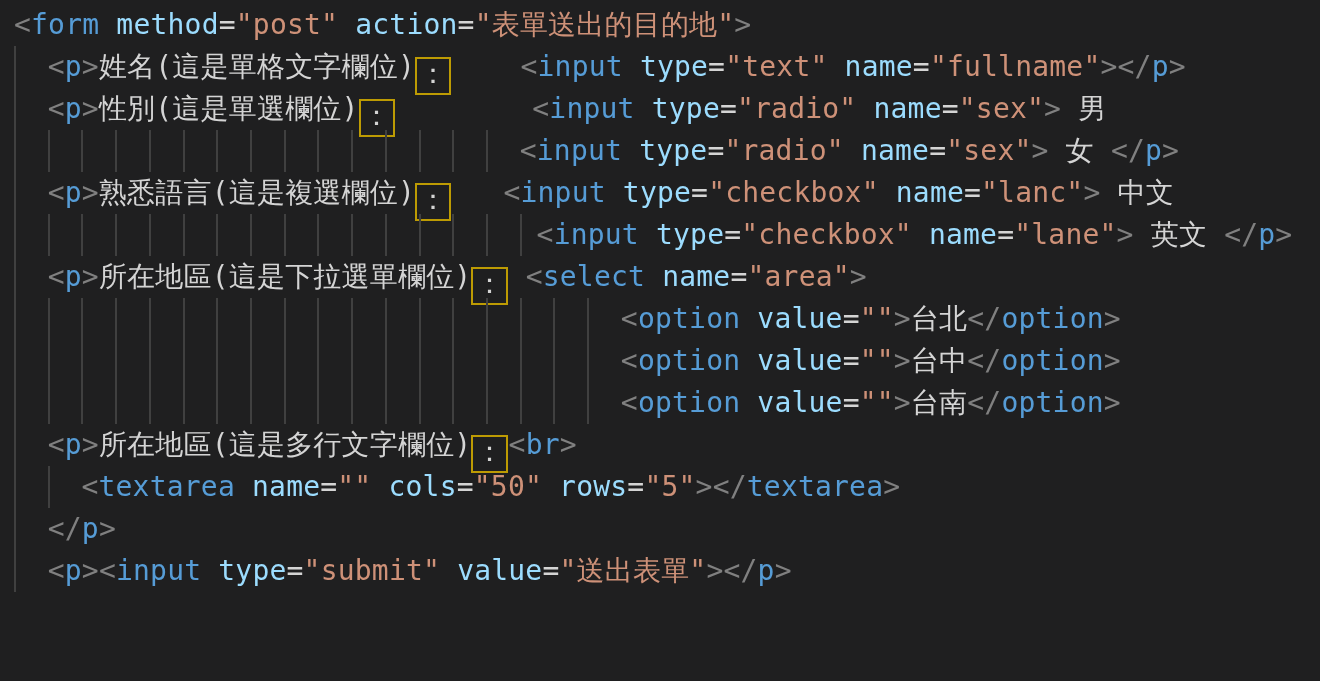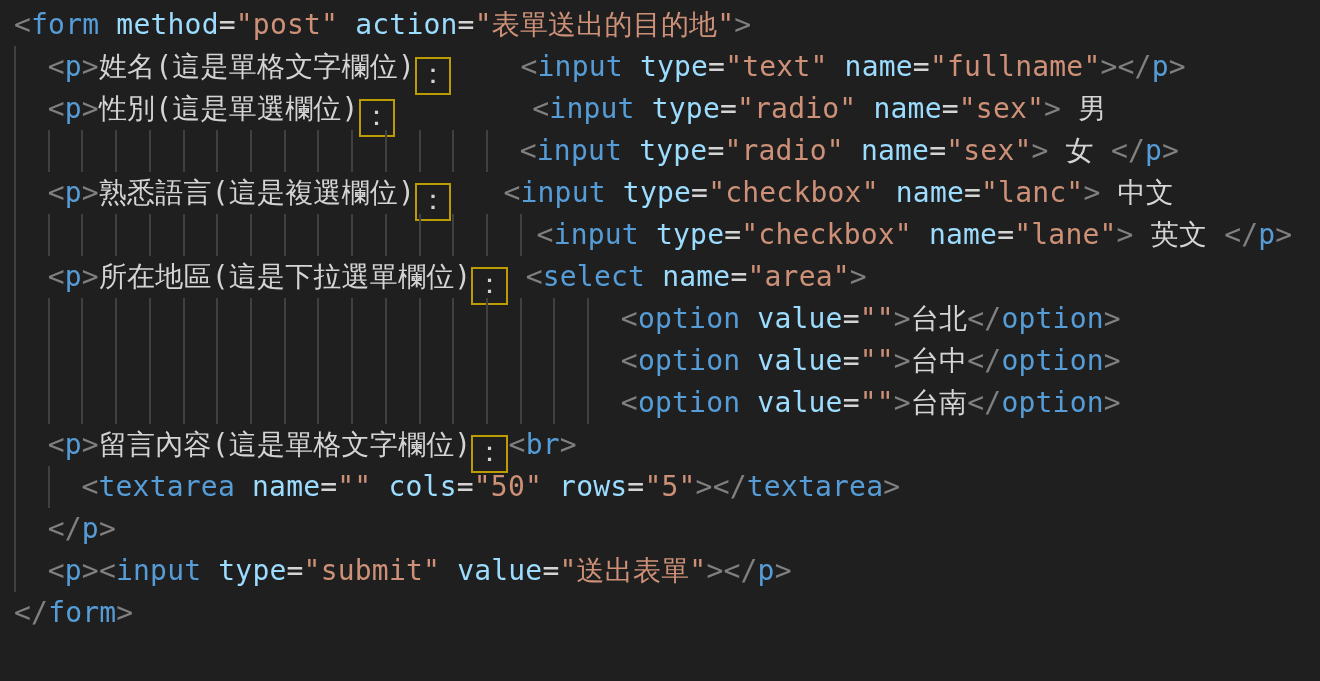--- a/index.html
+++ b/index.html
@@ -60,19 +60,18 @@
       <div class="line"><span class="seg seg-p">&lt;</span><span class="seg seg-t">form</span><span class="seg seg-x"> </span><span class="seg seg-a">method</span><span class="seg seg-e">=</span><span class="seg seg-s">"post"</span><span class="seg seg-x"> </span><span class="seg seg-a">action</span><span class="seg seg-e">=</span><span class="seg seg-s">"表單送出的目的地"</span><span class="seg seg-p">&gt;</span></div>
       <div class="line"><span class="guides" style="width: 2ch;"></span><span class="seg seg-p">&lt;</span><span class="seg seg-t">p</span><span class="seg seg-p">&gt;</span><span class="seg seg-x">姓名(這是單格文字欄位)</span><span class="seg seg-b">：</span><span class="seg seg-x">    </span><span class="seg seg-p">&lt;</span><span class="seg seg-t">input</span><span class="seg seg-x"> </span><span class="seg seg-a">type</span><span class="seg seg-e">=</span><span class="seg seg-s">"text"</span><span class="seg seg-x"> </span><span class="seg seg-a">name</span><span class="seg seg-e">=</span><span class="seg seg-s">"fullname"</span><span class="seg seg-p">&gt;&lt;/</span><span class="seg seg-t">p</span><span class="seg seg-p">&gt;</span></div>
       <div class="line"><span class="guides" style="width: 2ch;"></span><span class="seg seg-p">&lt;</span><span class="seg seg-t">p</span><span class="seg seg-p">&gt;</span><span class="seg seg-x">性別(這是單選欄位)</span><span class="seg seg-b">：</span><span class="seg seg-x">        </span><span class="seg seg-p">&lt;</span><span class="seg seg-t">input</span><span class="seg seg-x"> </span><span class="seg seg-a">type</span><span class="seg seg-e">=</span><span class="seg seg-s">"radio"</span><span class="seg seg-x"> </span><span class="seg seg-a">name</span><span class="seg seg-e">=</span><span class="seg seg-s">"sex"</span><span class="seg seg-p">&gt;</span><span class="seg seg-x"> 男</span></div>
       <div class="line"><span class="guides" style="width: 30ch;"></span><span class="seg seg-p">&lt;</span><span class="seg seg-t">input</span><span class="seg seg-x"> </span><span class="seg seg-a">type</span><span class="seg seg-e">=</span><span class="seg seg-s">"radio"</span><span class="seg seg-x"> </span><span class="seg seg-a">name</span><span class="seg seg-e">=</span><span class="seg seg-s">"sex"</span><span class="seg seg-p">&gt;</span><span class="seg seg-x"> 女 </span><span class="seg seg-p">&lt;/</span><span class="seg seg-t">p</span><span class="seg seg-p">&gt;</span></div>
       <div class="line"><span class="guides" style="width: 2ch;"></span><span class="seg seg-p">&lt;</span><span class="seg seg-t">p</span><span class="seg seg-p">&gt;</span><span class="seg seg-x">熟悉語言(這是複選欄位)</span><span class="seg seg-b">：</span><span class="seg seg-x">   </span><span class="seg seg-p">&lt;</span><span class="seg seg-t">input</span><span class="seg seg-x"> </span><span class="seg seg-a">type</span><span class="seg seg-e">=</span><span class="seg seg-s">"checkbox"</span><span class="seg seg-x"> </span><span class="seg seg-a">name</span><span class="seg seg-e">=</span><span class="seg seg-s">"lanc"</span><span class="seg seg-p">&gt;</span><span class="seg seg-x"> 中文</span></div>
       <div class="line"><span class="guides" style="width: 31ch;"></span><span class="seg seg-p">&lt;</span><span class="seg seg-t">input</span><span class="seg seg-x"> </span><span class="seg seg-a">type</span><span class="seg seg-e">=</span><span class="seg seg-s">"checkbox"</span><span class="seg seg-x"> </span><span class="seg seg-a">name</span><span class="seg seg-e">=</span><span class="seg seg-s">"lane"</span><span class="seg seg-p">&gt;</span><span class="seg seg-x"> 英文 </span><span class="seg seg-p">&lt;/</span><span class="seg seg-t">p</span><span class="seg seg-p">&gt;</span></div>
       <div class="line"><span class="guides" style="width: 2ch;"></span><span class="seg seg-p">&lt;</span><span class="seg seg-t">p</span><span class="seg seg-p">&gt;</span><span class="seg seg-x">所在地區(這是下拉選單欄位)</span><span class="seg seg-b">：</span><span class="seg seg-x"> </span><span class="seg seg-p">&lt;</span><span class="seg seg-t">select</span><span class="seg seg-x"> </span><span class="seg seg-a">name</span><span class="seg seg-e">=</span><span class="seg seg-s">"area"</span><span class="seg seg-p">&gt;</span></div>
       <div class="line"><span class="guides" style="width: 36ch;"></span><span class="seg seg-p">&lt;</span><span class="seg seg-t">option</span><span class="seg seg-x"> </span><span class="seg seg-a">value</span><span class="seg seg-e">=</span><span class="seg seg-s">""</span><span class="seg seg-p">&gt;</span><span class="seg seg-x">台北</span><span class="seg seg-p">&lt;/</span><span class="seg seg-t">option</span><span class="seg seg-p">&gt;</span></div>
       <div class="line"><span class="guides" style="width: 36ch;"></span><span class="seg seg-p">&lt;</span><span class="seg seg-t">option</span><span class="seg seg-x"> </span><span class="seg seg-a">value</span><span class="seg seg-e">=</span><span class="seg seg-s">""</span><span class="seg seg-p">&gt;</span><span class="seg seg-x">台中</span><span class="seg seg-p">&lt;/</span><span class="seg seg-t">option</span><span class="seg seg-p">&gt;</span></div>
       <div class="line"><span class="guides" style="width: 36ch;"></span><span class="seg seg-p">&lt;</span><span class="seg seg-t">option</span><span class="seg seg-x"> </span><span class="seg seg-a">value</span><span class="seg seg-e">=</span><span class="seg seg-s">""</span><span class="seg seg-p">&gt;</span><span class="seg seg-x">台南</span><span class="seg seg-p">&lt;/</span><span class="seg seg-t">option</span><span class="seg seg-p">&gt;</span></div>
-      <div class="line"><span class="guides" style="width: 2ch;"></span><span class="seg seg-p">&lt;</span><span class="seg seg-t">p</span><span class="seg seg-p">&gt;</span><span class="seg seg-x">留言內容(這是單格文字欄位)</span><span class="seg seg-b">：</span><span class="seg seg-p">&lt;</span><span class="seg seg-t">br</span><span class="seg seg-p">&gt;</span></div>
+      <div class="line"><span class="guides" style="width: 2ch;"></span><span class="seg seg-p">&lt;</span><span class="seg seg-t">p</span><span class="seg seg-p">&gt;</span><span class="seg seg-x">所在地區(這是多行文字欄位)</span><span class="seg seg-b">：</span><span class="seg seg-p">&lt;</span><span class="seg seg-t">br</span><span class="seg seg-p">&gt;</span></div>
       <div class="line"><span class="guides" style="width: 4ch;"></span><span class="seg seg-p">&lt;</span><span class="seg seg-t">textarea</span><span class="seg seg-x"> </span><span class="seg seg-a">name</span><span class="seg seg-e">=</span><span class="seg seg-s">""</span><span class="seg seg-x"> </span><span class="seg seg-a">cols</span><span class="seg seg-e">=</span><span class="seg seg-s">"50"</span><span class="seg seg-x"> </span><span class="seg seg-a">rows</span><span class="seg seg-e">=</span><span class="seg seg-s">"5"</span><span class="seg seg-p">&gt;&lt;/</span><span class="seg seg-t">textarea</span><span class="seg seg-p">&gt;</span></div>
       <div class="line"><span class="guides" style="width: 2ch;"></span><span class="seg seg-p">&lt;/</span><span class="seg seg-t">p</span><span class="seg seg-p">&gt;</span></div>
       <div class="line"><span class="guides" style="width: 2ch;"></span><span class="seg seg-p">&lt;</span><span class="seg seg-t">p</span><span class="seg seg-p">&gt;&lt;</span><span class="seg seg-t">input</span><span class="seg seg-x"> </span><span class="seg seg-a">type</span><span class="seg seg-e">=</span><span class="seg seg-s">"submit"</span><span class="seg seg-x"> </span><span class="seg seg-a">value</span><span class="seg seg-e">=</span><span class="seg seg-s">"送出表單"</span><span class="seg seg-p">&gt;&lt;/</span><span class="seg seg-t">p</span><span class="seg seg-p">&gt;</span></div>
-      <div class="line"><span class="seg seg-p">&lt;/</span><span class="seg seg-t">form</span><span class="seg seg-p">&gt;</span></div>
     </div>
 </div>
 
 </body></html>

